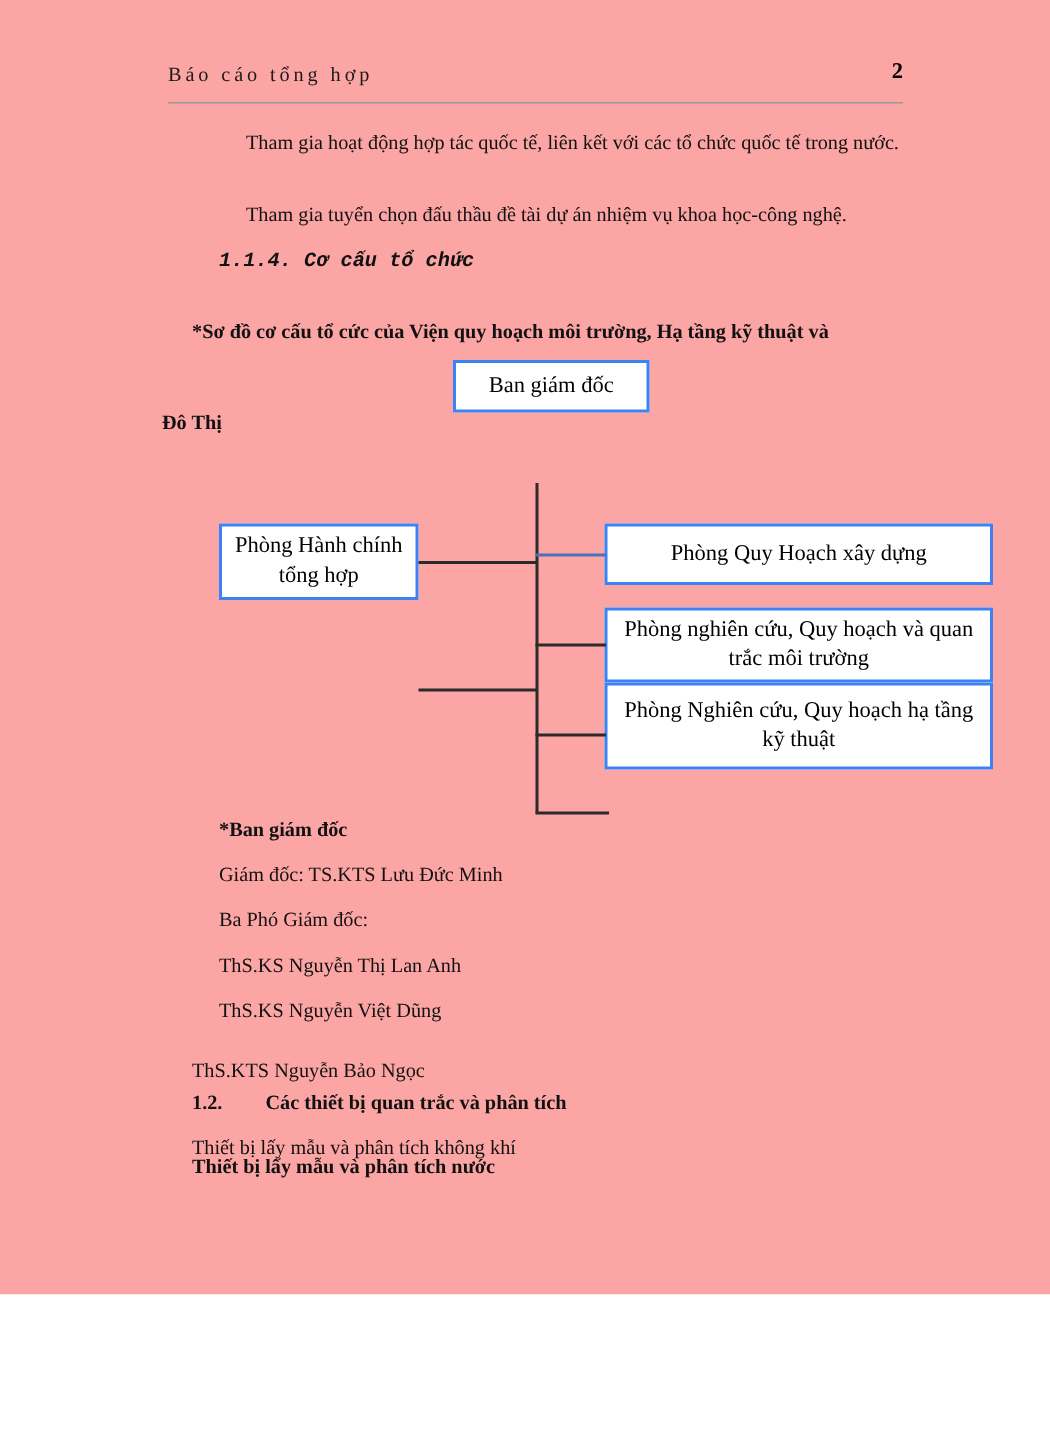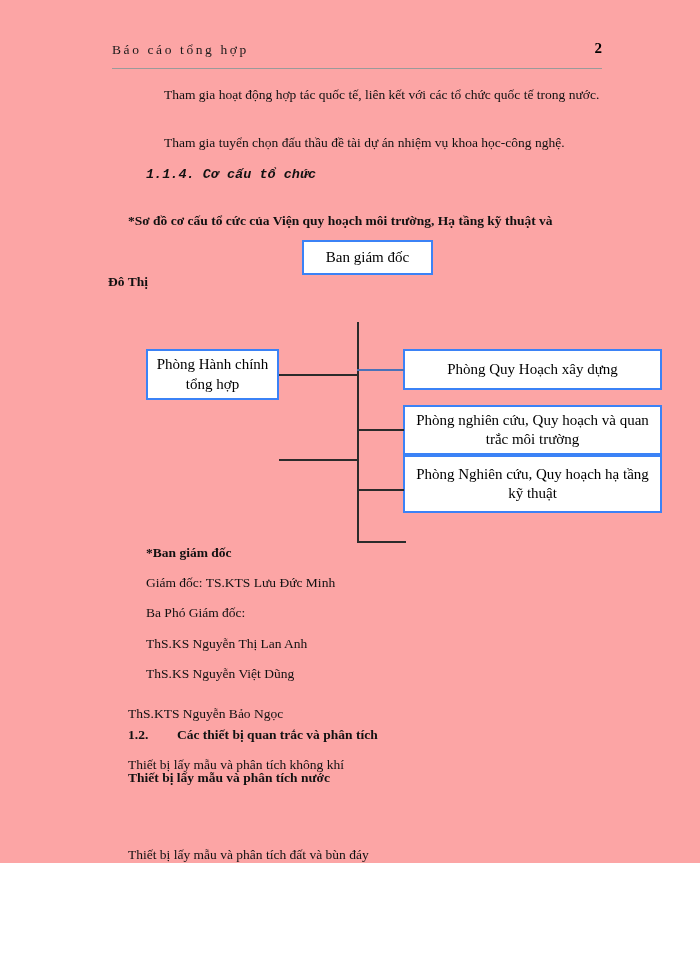--- a/index.html
+++ b/index.html
@@ -171,15 +171,14 @@
     <span>1.2.</span>
     <span style="display:inline-block; width:22px;"></span>
     <span>Các thiết bị quan trắc và phân tích</span>
   </div>
 
   <div class="para" style="left:128px; top:755px;">Thiết bị lấy mẫu và phân tích không khí</div>
 
 
   <div class="para" style="left:128px; top:768px;font-weight:bold;">Thiết bị lấy mẫu và phân tích nước</div>
 
-  <div class="para" style="left:128px; top:845px;">Thiết bị lấy mẫu và phân tích đất và bùn đáy</div>
 
 </div>
 
 </body></html>

